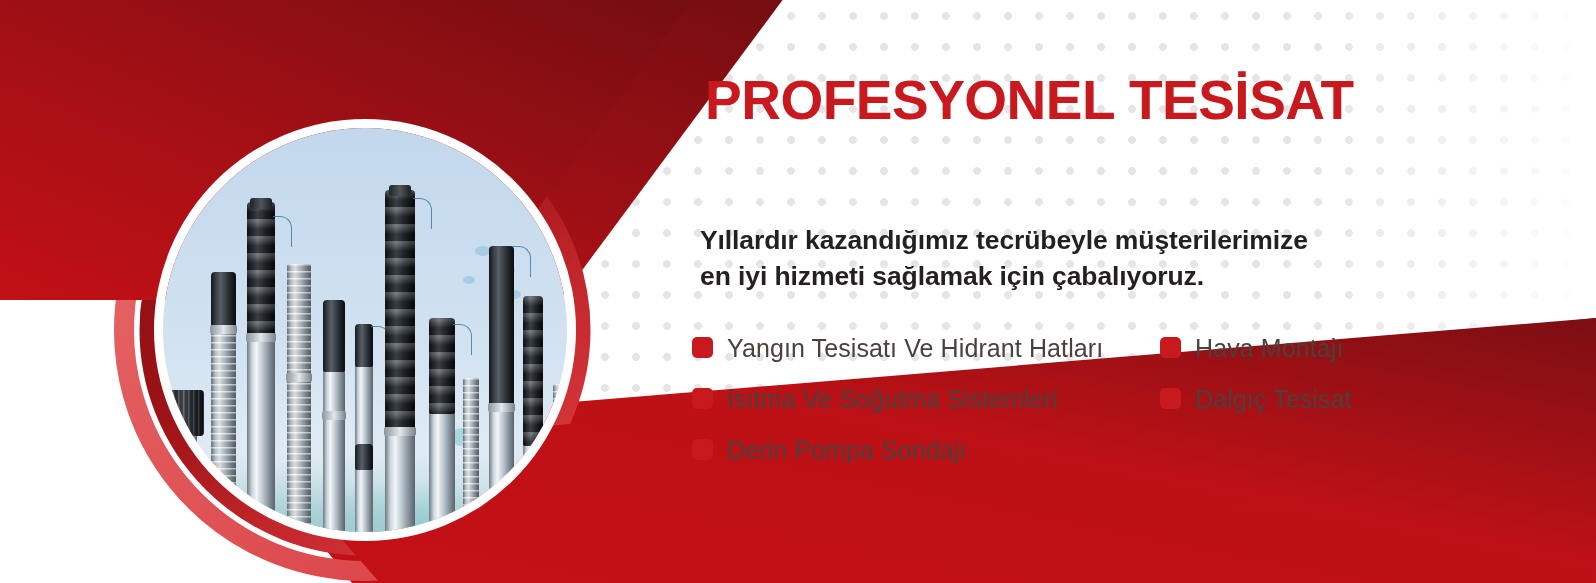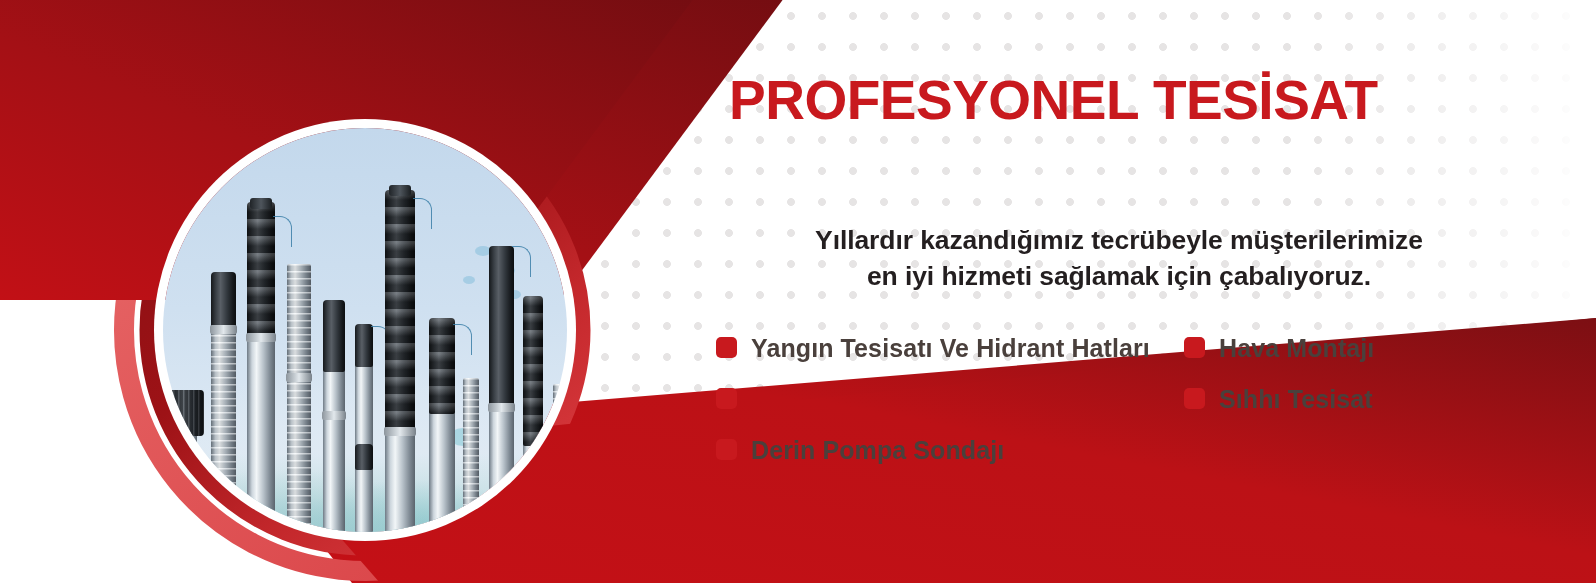--- a/index.html
+++ b/index.html
@@ -149,21 +149,20 @@
     border-radius: 4px;
   }
 
   
   .content {
     position: absolute;
     left: 700px;
     top: 0;
     width: 860px;
     height: 583px;
-    margin-left: 24px;
   }
   .headline {
     position: absolute;
     left: 5px;
     top: 64px;
     width: 860px;
     margin: 0;
     color: #c8191e;
     font-size: 55px;
     line-height: 73px;
@@ -178,21 +177,21 @@
     left: 0px;
     top: 222px;
     width: 790px;
     margin: 0;
     color: #241f20;
     font-size: 26.5px;
     line-height: 36px;
     font-weight: bold;
     letter-spacing: -0.1px;
   }
-  .subhead .line { display: block; white-space: nowrap; text-align: center; }
+  .subhead .line { display: block; white-space: nowrap; }
 
   .service-cols {
     position: absolute;
     left: 0;
     top: 322px;
     width: 860px;
   }
   .col {
     position: absolute;
     top: 0;
@@ -210,21 +209,21 @@
     height: 21px;
     border-radius: 5px;
     background: #c8191e;
     flex: 0 0 auto;
   }
   .service-label {
     margin-left: 14px;
     color: #4a403c;
     font-size: 25px;
     line-height: 30px;
-    font-weight: bold;
+    font-weight: normal;
     white-space: nowrap;
     letter-spacing: 0.1px;
   }
 </style>
 </head>
 <body>
 
 <div id="banner">
 
   <div class="dot-field"></div>
@@ -375,33 +374,34 @@
 
     <div class="service-cols">
 
       <div class="col col-left">
         <div class="service-item">
           <span class="bullet"></span>
           <span class="service-label">Yangın Tesisatı Ve Hidrant Hatları</span>
         </div>
         <div class="service-item">
           <span class="bullet"></span>
+          <span class="service-label">Isıtma Ve Soğutma Sistemleri</span>
         </div>
         <div class="service-item">
           <span class="bullet"></span>
           <span class="service-label">Derin Pompa Sondajı</span>
         </div>
       </div>
 
       <div class="col col-right">
         <div class="service-item">
           <span class="bullet"></span>
           <span class="service-label">Hava Montajı</span>
         </div>
         <div class="service-item">
           <span class="bullet"></span>
-          <span class="service-label">Sıhhı Tesisat</span>
+          <span class="service-label">Dalgıç Tesisat</span>
         </div>
       </div>
 
     </div>
   </div>
 </div>
 
 </body></html>

